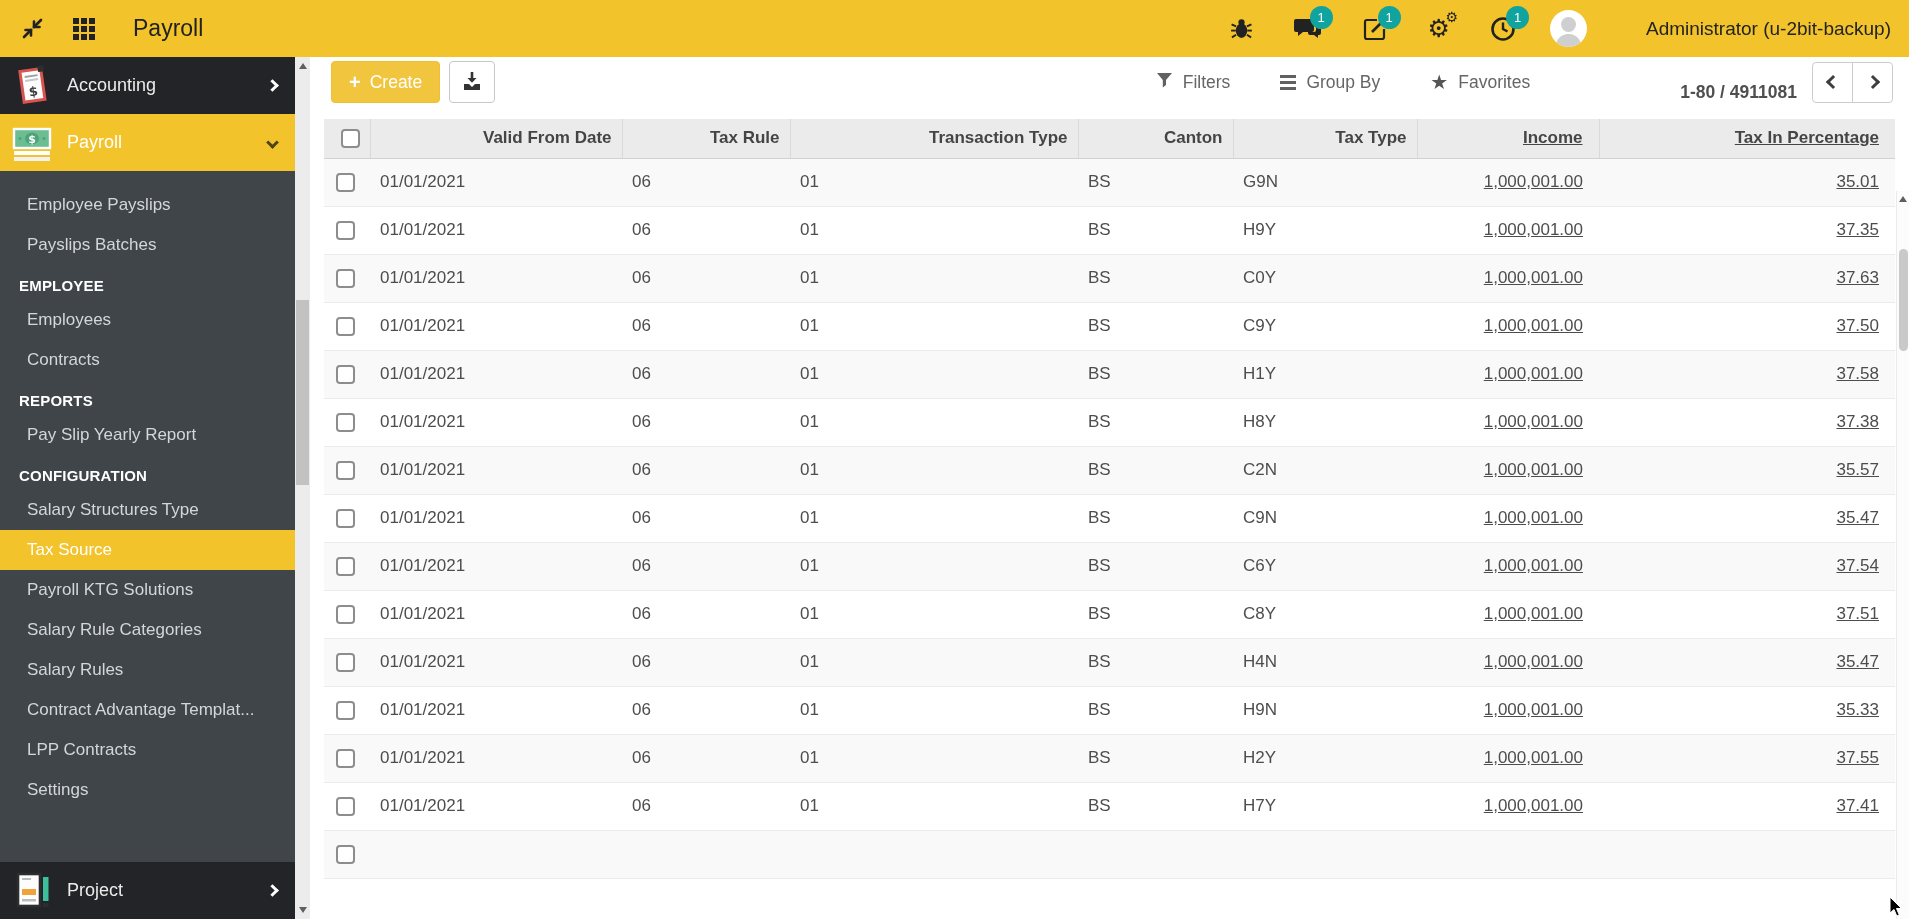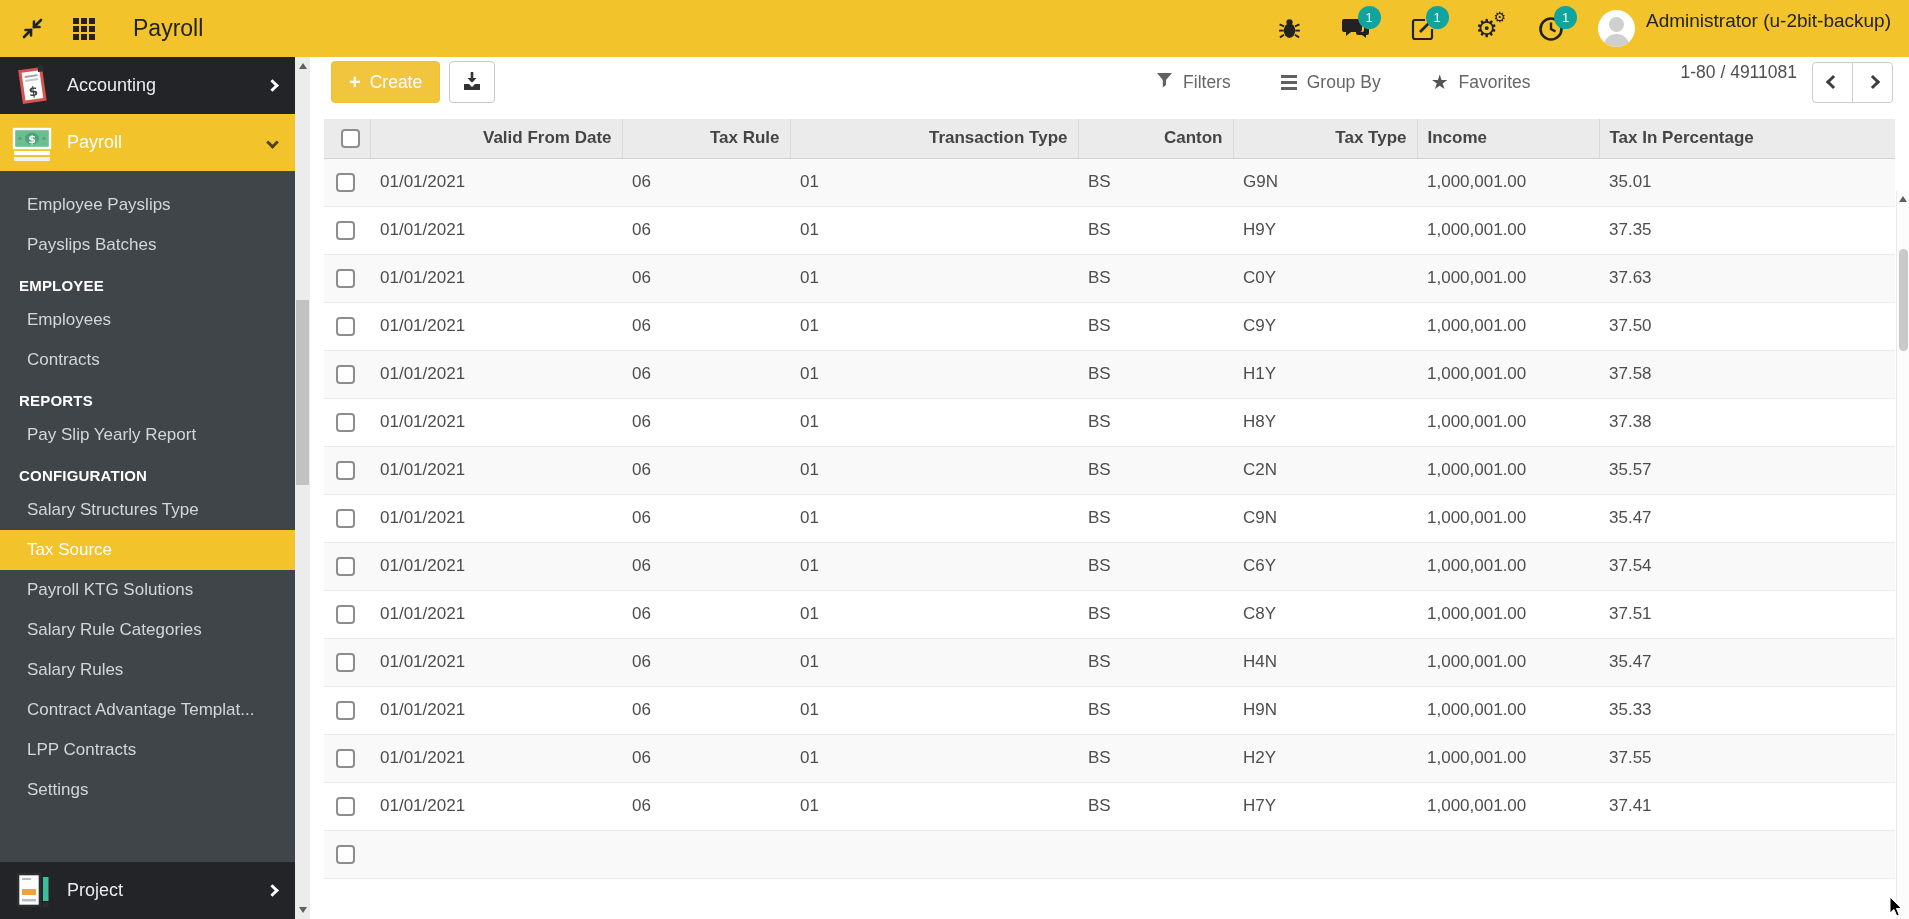--- a/index.html
+++ b/index.html
@@ -11,21 +11,21 @@
   .tb-ic { display:flex; align-items:center; justify-content:center; color:#222; }
   .compress { margin-left:6px; }
   .grid { margin-left:26px; }
   .app-title { font-size:23px; color:#222; margin-left:36px; }
   .tb-right { margin-left:auto; display:flex; align-items:center; }
   .tb-item { position:relative; margin-left:40px; display:flex; align-items:center; }
   .badge { position:absolute; top:-10px; left:16px; min-width:23px; height:23px; border-radius:12px;
     background:#11a39e; color:#fff; font-size:13px; display:flex; align-items:center; justify-content:center; padding:0 4px; }
   .gear-txt { font-family:"DejaVu Sans",sans-serif; font-size:25px; color:#222; line-height:1; position:relative; }
   .gear-sm { position:absolute; font-size:14px; top:-6px; right:-8px; }
-  .user { display:flex; margin-left:34px; }
+  .user { display:flex; align-items:center; margin-left:34px;gap:48px; }
   .avatar { width:37px; height:37px; border-radius:50%; background:#fff; position:relative; overflow:hidden; }
   .avatar .head { position:absolute; width:15px; height:15px; border-radius:50%; background:#cfcfcf; left:11px; top:7px; }
   .avatar .body { position:absolute; width:25px; height:16px; border-radius:12px 12px 0 0; background:#cfcfcf; left:6px; top:24px; }
   .user-name { font-size:19px; color:#232323; margin-left:11px; }
 
   
   .layout { display:flex; height:862px; }
 
   
   .sidebar { width:295px; background:#3f4549; display:flex; flex-direction:column; overflow:hidden; }
@@ -66,36 +66,36 @@
     font-size:17.5px; padding:0 17px; display:flex; align-items:center; }
   .btn .plus { font-weight:bold; font-size:20px; margin-right:9px; }
   .btn + .btn, .btn-export { margin-left:9px; }
   .btn-export { height:42px; width:46px; background:#fff; border:1px solid #c8c8c8; border-radius:4px;
     display:flex; align-items:center; justify-content:center; }
   .fgroup { margin-left:auto; margin-right:150px; display:flex; align-items:flex-end; gap:50px; }
   .fitem { display:flex; align-items:center; gap:10px; color:#666; font-size:17.5px; }
   .gb-bars { display:flex; flex-direction:column; gap:3px; }
   .gb-bars i { display:block; width:16px; height:3px; background:#616161; }
   .star { font-family:"DejaVu Sans",sans-serif; color:#555; font-size:20px; line-height:1; }
-  .pager { display:flex; align-items:flex-start; }
+  .pager { display:flex; align-items:flex-end;font-weight:bold; }
   .pager-range { font-size:17.5px; color:#4f4f4f; margin-right:15px; }
   .pbtn { width:41px; height:41px; background:#fff; border:1px solid #ccc; display:flex; align-items:center; justify-content:center; }
   .pbtn.prev { border-radius:4px 0 0 4px; }
   .pbtn.next { border-radius:0 4px 4px 0; margin-left:-1px; }
   .pbtn .chev { border-color:#3e3e3e; border-width:0 3px 3px 0; width:10px; height:10px; }
   .pbtn .chev.left { transform:rotate(135deg); }
   .pbtn .chev.right { transform:rotate(-45deg); }
 
   
   .table-area { flex:1; margin:0 14px; overflow:hidden; }
   table { width:100%; border-collapse:collapse; table-layout:fixed; }
   thead th { background:#ebebeb; height:39px; font-size:17px; color:#454545; font-weight:bold;
     text-align:right; padding:0 10px; border-bottom:1px solid #d2d2d2; }
   thead th + th { border-left:1px solid #d9d9d9; }
-  th.r, td.r { text-align:left; padding-right:16px; }
+  th.r, td.r { text-align:right; padding-right:16px;text-decoration:underline; }
   tbody td { height:48px; font-size:17px; color:#4d4d4d; padding:0 10px; border-bottom:1px solid #ebebeb; background:#fff; }
   tbody tr:nth-child(odd) td { background:#f9f9f9; }
   .cb { display:inline-block; width:19px; height:19px; border:2px solid #8d8d8d; border-radius:4px; background:#fff; vertical-align:middle; }
   td.c-cb, th.c-cb { padding-left:12px; }
 
   
   .v-scroll { position:absolute; top:134px; right:0; bottom:0; width:13px; background:#fcfcfc; border-left:1px solid #ebebeb; }
   .v-scroll .sb-arrow.top { top:5px; }
   .v-thumb { position:absolute; top:58px; left:2px; width:9px; height:102px; border-radius:5px; background:#c9c9c9; }
 

